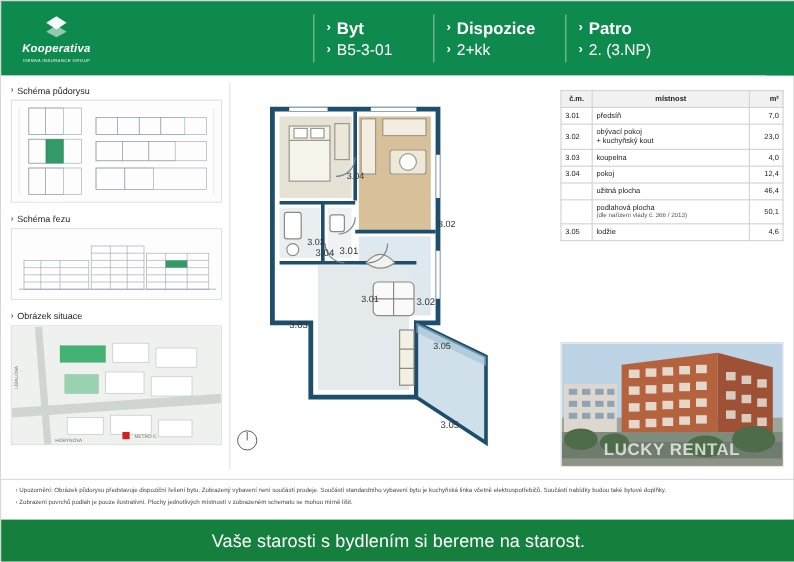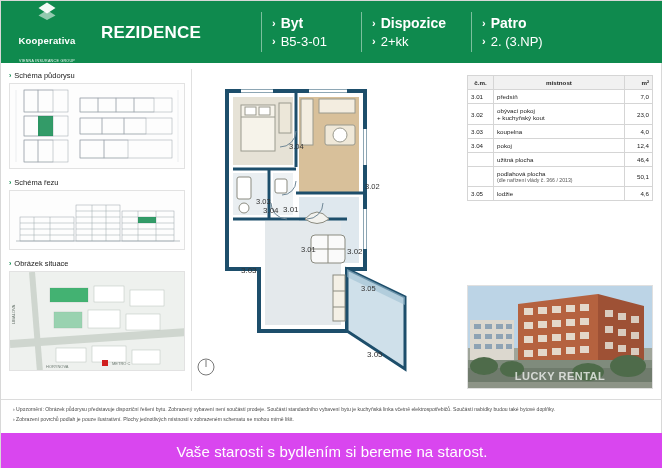--- a/index.html
+++ b/index.html
@@ -20,22 +20,23 @@
   .header {
     position: absolute; left: 0; top: 0;
     width: 662px; height: 62px;
     background: #0f8a4e;
     display: flex; align-items: center;
     color: #ffffff;
   }
   .logo-block {
     width: 92px; height: 62px;
     display: flex; flex-direction: column;
-    align-items: center; justify-content: space-between;
+    align-items: center; justify-content: center;
     gap: 3px;
+    font-style: italic;
   }
   .logo-mark {
     width: 20px; height: 20px;
     position: relative;
   }
   .logo-name {
     font-size: 9.5px; font-weight: bold; letter-spacing: .2px;
   }
   .logo-sub {
     font-size: 3.6px; letter-spacing: .3px; opacity: .95;
@@ -123,38 +124,38 @@
   .photo {
     position: absolute; left: 466px; top: 222px;
     width: 186px; height: 104px;
     overflow: hidden;
     border: 1px solid #e0e0e0;
   }
   .wm {
     position: absolute; left: 0; right: 0; bottom: 6px;
     text-align: center;
     color: rgba(255,255,255,.72);
-    font-size: 11px; font-weight: bold; letter-spacing: .5px;
+    font-size: 14px; font-weight: bold; letter-spacing: .5px;
   }
 
   
   .notes {
     position: absolute; left: 0; top: 398px;
     width: 662px; height: 34px;
     border-top: 1px solid #dcdcdc;
     padding: 5px 12px 0 12px;
     font-size: 5.1px; color: #4a4a4a; line-height: 9px;
   }
   .notes p { margin-bottom: 1px; }
 
   
   .footer {
     position: absolute; left: 0; top: 432px;
     width: 662px; height: 36px;
-    background: #d946ef;
+    background: #15803d;
     display: flex; align-items: center; justify-content: center;
   }
   .footer-text {
     color: #ffffff; font-size: 15px; letter-spacing: .1px;
   }
 
   .clock {
     position: absolute; left: 196px; top: 295px;
     width: 18px; height: 18px;
   }
@@ -171,21 +172,20 @@
         <svg width="20" height="20" viewBox="0 0 20 20">
           <path d="M10 1.5 L18.5 7 L10 12.5 L1.5 7 Z" fill="#ffffff" opacity="0.95"></path>
           <path d="M10 9 L18.5 14.5 L10 19 L1.5 14.5 Z" fill="#ffffff" opacity="0.55"></path>
         </svg>
       </span>
       <span class="logo-name">Kooperativa</span>
       <span class="logo-sub">VIENNA INSURANCE GROUP</span>
     </div>
 
     <div class="title-block">
-      <div class="title-l1">REZIDENCE</div>
     </div>
 
     <div class="hdr-field f-byt">
       <div class="hdr-row">
         <span class="chev">›</span>
         <span class="hdr-lbl">Byt</span>
       </div>
       <div class="hdr-row">
         <span class="chev">›</span>
         <span class="hdr-val">B5-3-01</span>

